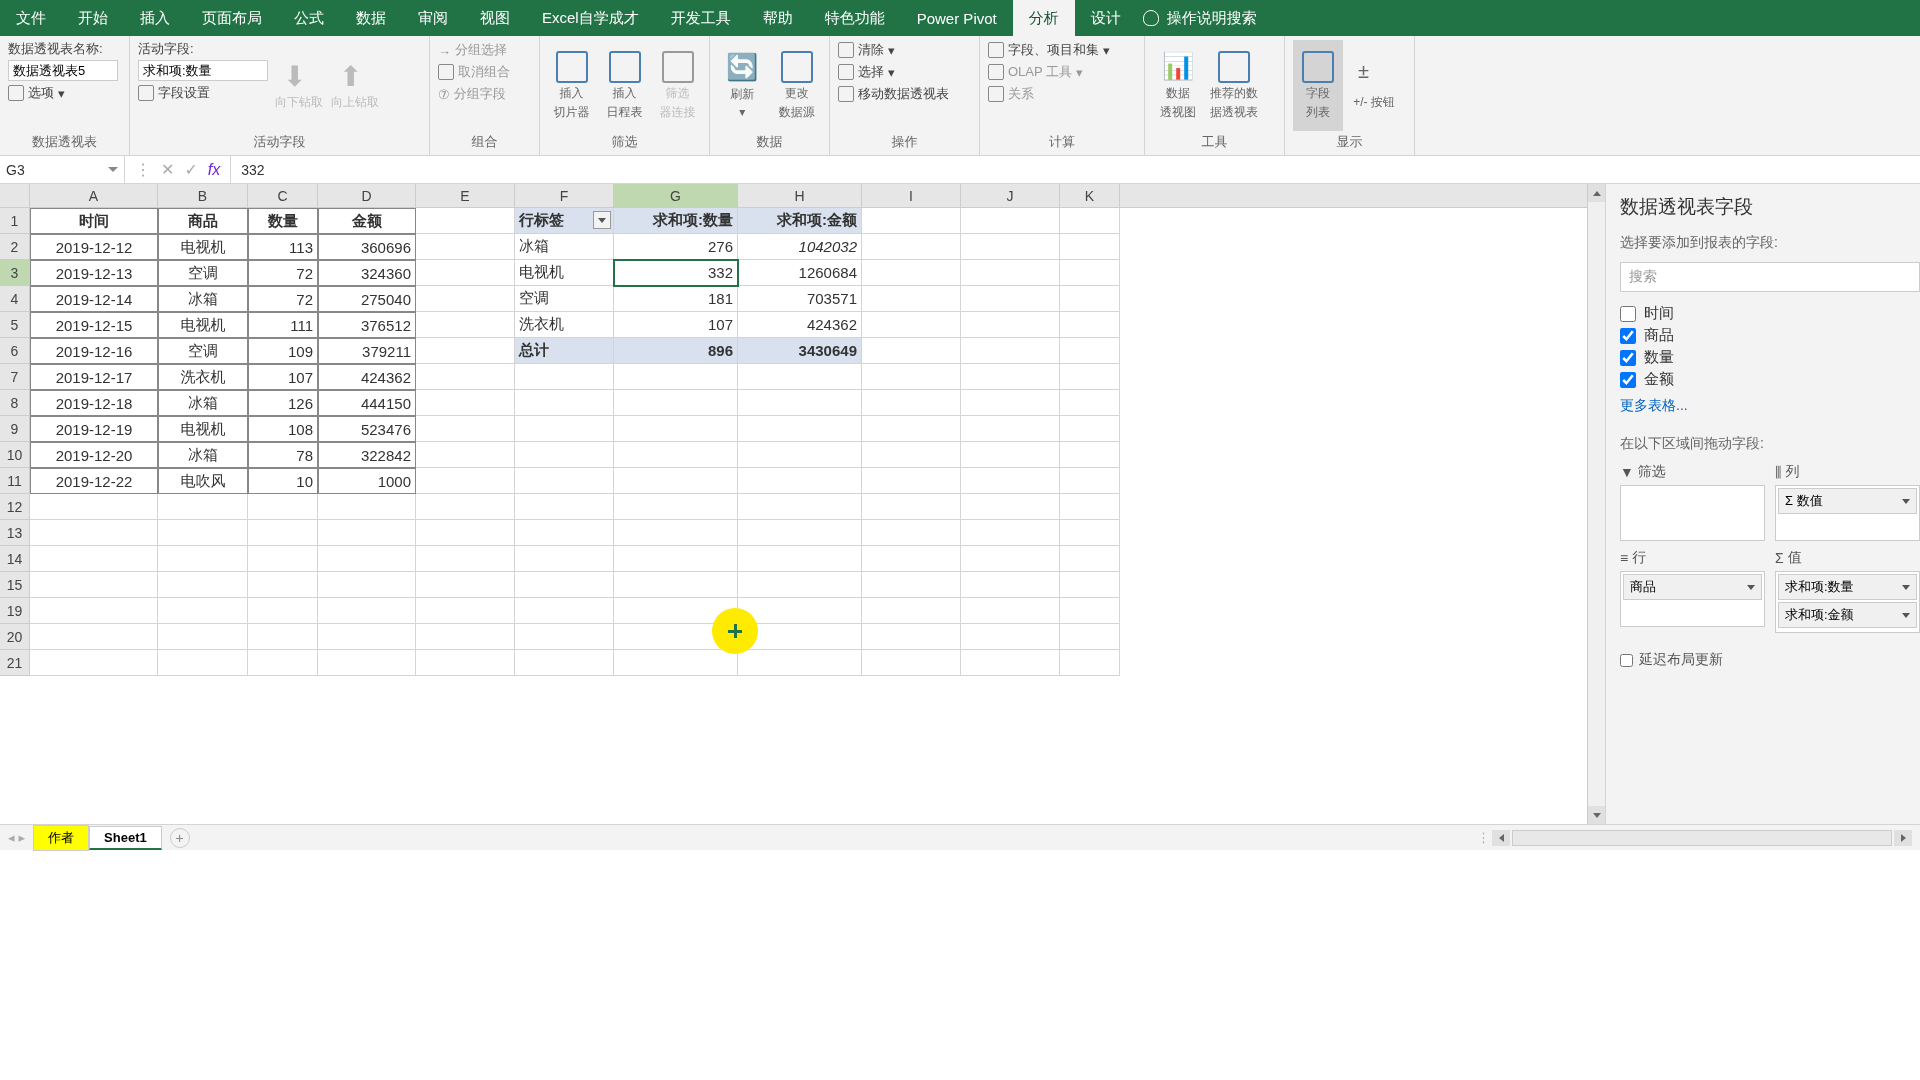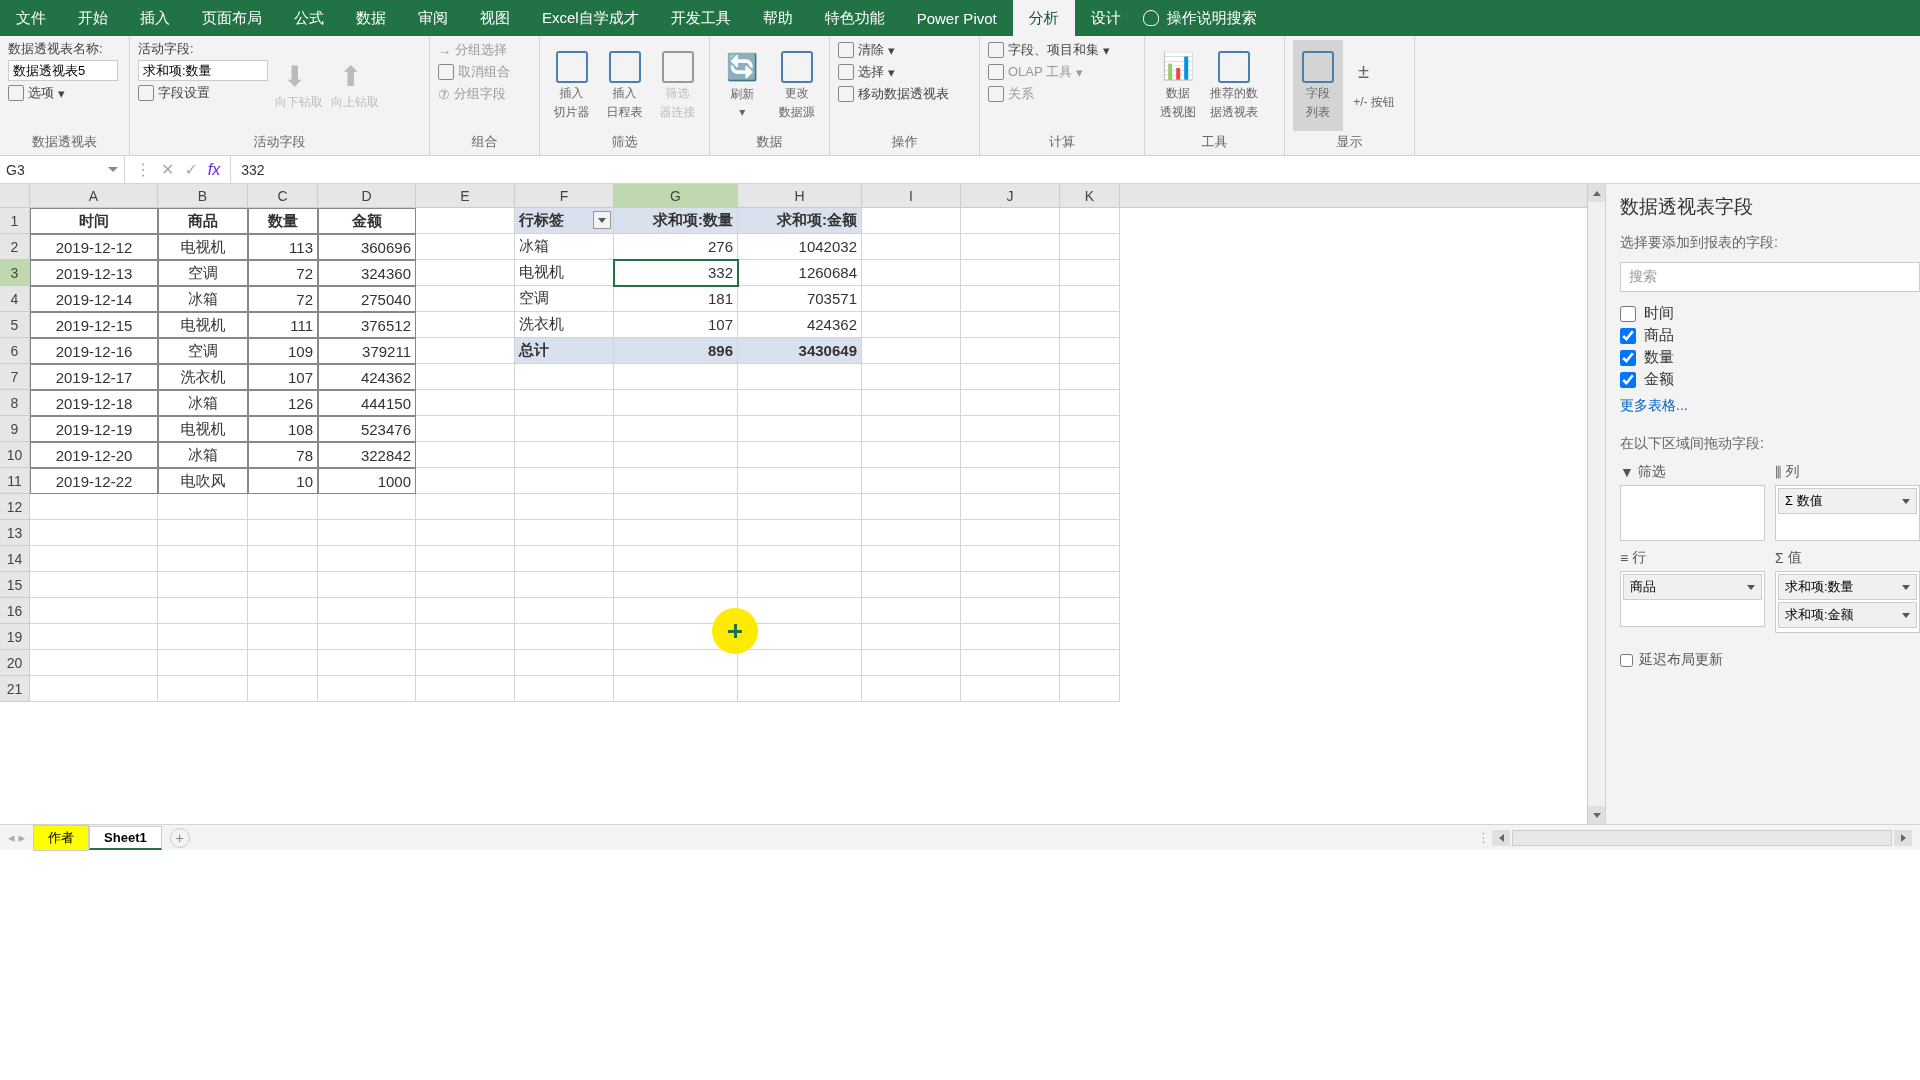--- a/index.html
+++ b/index.html
@@ -306,21 +306,21 @@
         </div>
         <div class="row">
           <div class="row-h">2</div>
           <div class="cell bord ctr" style="width: 128px;">2019-12-12</div>
           <div class="cell bord ctr" style="width: 90px;">电视机</div>
           <div class="cell bord num" style="width: 70px;">113</div>
           <div class="cell bord num" style="width: 98px;">360696</div>
           <div class="cell" style="width: 99px;"></div>
           <div class="cell" style="width: 99px;">冰箱</div>
           <div class="cell num" style="width: 124px;">276</div>
-          <div class="cell num" style="width: 124px;">1042032</div>
+          <div class="cell num" style="width: 124px; font-style: italic;">1042032</div>
           <div class="cell" style="width: 99px;"></div>
           <div class="cell" style="width: 99px;"></div>
           <div class="cell" style="width: 60px;"></div>
         </div>
         <div class="row">
           <div class="row-h sel">3</div>
           <div class="cell bord ctr" style="width: 128px;">2019-12-13</div>
           <div class="cell bord ctr" style="width: 90px;">空调</div>
           <div class="cell bord num" style="width: 70px;">72</div>
           <div class="cell bord num" style="width: 98px;">324360</div>
@@ -481,34 +481,20 @@
           <div class="cell" style="width: 99px;"></div>
           <div class="cell" style="width: 99px;"></div>
           <div class="cell" style="width: 124px;"></div>
           <div class="cell" style="width: 124px;"></div>
           <div class="cell" style="width: 99px;"></div>
           <div class="cell" style="width: 99px;"></div>
           <div class="cell" style="width: 60px;"></div>
         </div>
         <div class="row">
           <div class="row-h">15</div>
-          <div class="cell" style="width: 128px;"></div>
-          <div class="cell" style="width: 90px;"></div>
-          <div class="cell" style="width: 70px;"></div>
-          <div class="cell" style="width: 98px;"></div>
-          <div class="cell" style="width: 99px;"></div>
-          <div class="cell" style="width: 99px;"></div>
-          <div class="cell" style="width: 124px;"></div>
-          <div class="cell" style="width: 124px;"></div>
-          <div class="cell" style="width: 99px;"></div>
-          <div class="cell" style="width: 99px;"></div>
-          <div class="cell" style="width: 60px;"></div>
-        </div>
-        <div class="row">
-          <div class="row-h">16</div>
           <div class="cell" style="width: 128px;"></div>
           <div class="cell" style="width: 90px;"></div>
           <div class="cell" style="width: 70px;"></div>
           <div class="cell" style="width: 98px;"></div>
           <div class="cell" style="width: 99px;"></div>
           <div class="cell" style="width: 99px;"></div>
           <div class="cell" style="width: 124px;"></div>
           <div class="cell" style="width: 124px;"></div>
           <div class="cell" style="width: 99px;"></div>
           <div class="cell" style="width: 99px;"></div>

